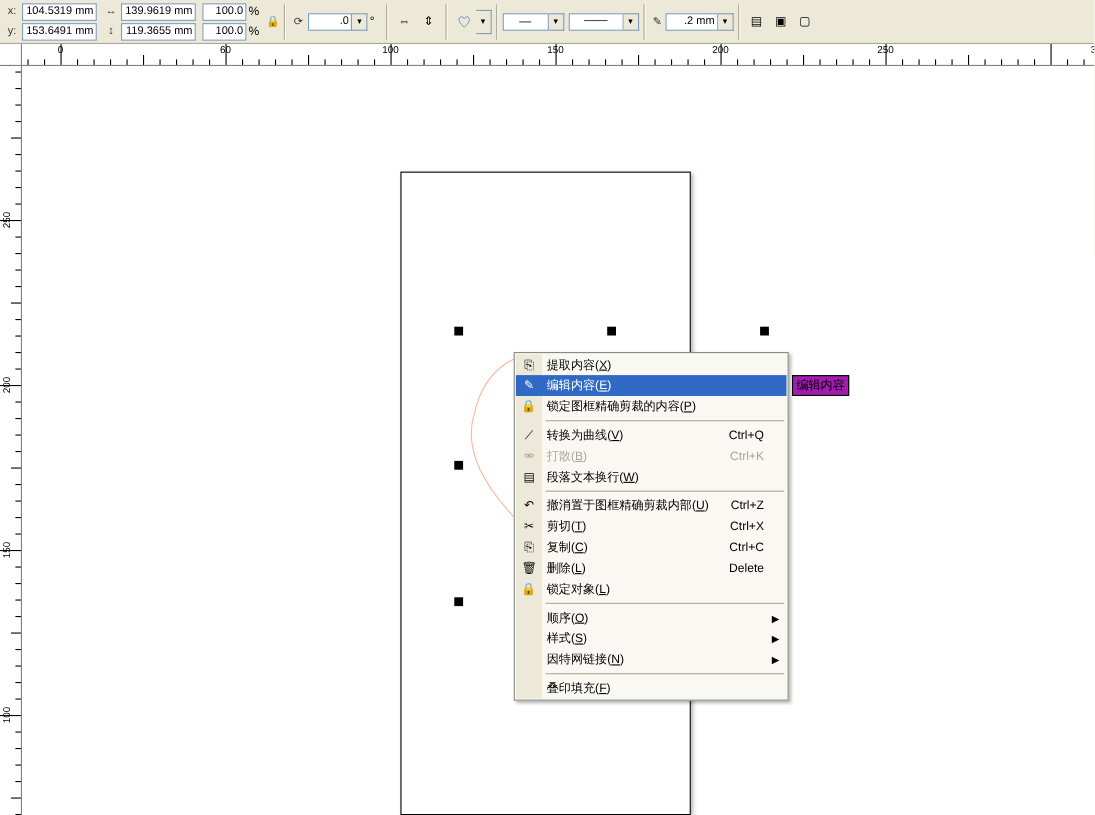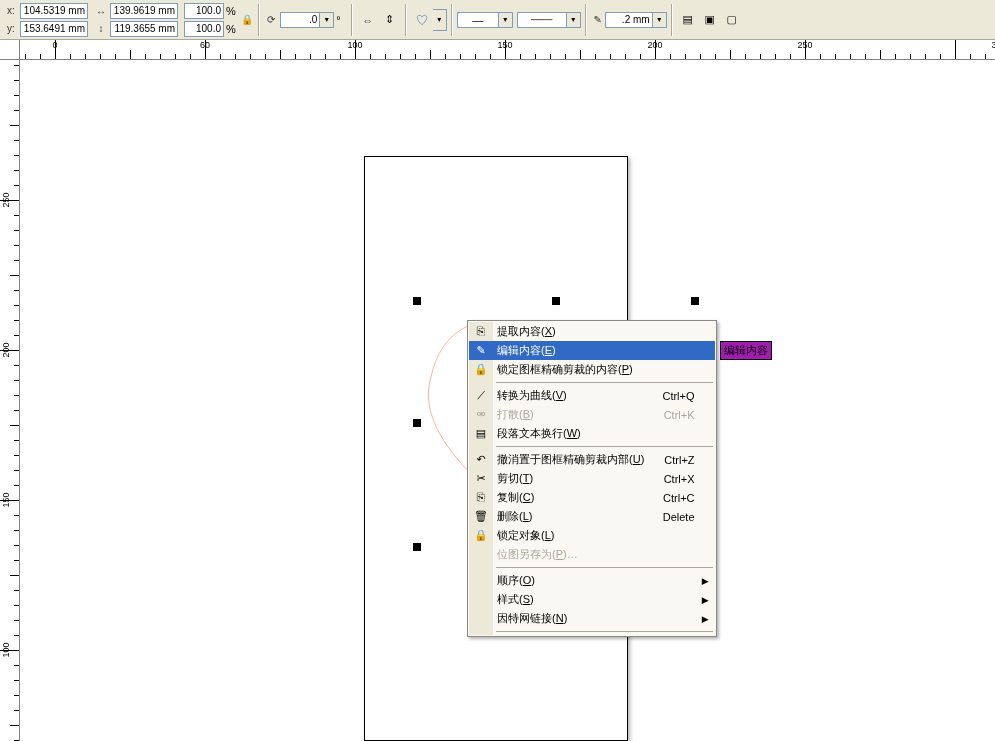--- a/index.html
+++ b/index.html
@@ -324,38 +324,38 @@
     </div>
     <div class="menu-item">
       <span class="mi-icon">🗑</span>
       <span>删除(<span class="underline">L</span>)</span>
       <span class="mi-shortcut">Delete</span>
     </div>
     <div class="menu-item">
       <span class="mi-icon">🔒</span>
       <span>锁定对象(<span class="underline">L</span>)</span>
     </div>
-    <div class="menu-item disabled">
-      <span class="mi-icon"></span>
-      <span>位图另存为(<span class="underline">P</span>)…</span>
-    </div>
     <div class="menu-sep"></div>
     <div class="menu-item">
       <span class="mi-icon"></span>
       <span>顺序(<span class="underline">O</span>)</span>
       <span class="mi-arrow">▶</span>
     </div>
     <div class="menu-item">
       <span class="mi-icon"></span>
       <span>样式(<span class="underline">S</span>)</span>
       <span class="mi-arrow">▶</span>
     </div>
     <div class="menu-item">
       <span class="mi-icon"></span>
       <span>因特网链接(<span class="underline">N</span>)</span>
       <span class="mi-arrow">▶</span>
     </div>
     <div class="menu-sep"></div>
+    <div class="menu-item">
+      <span class="mi-icon"></span>
+      <span>叠印填充(<span class="underline">F</span>)</span>
+    </div>
   </div>
 
 <div class="tooltip" id="tooltip" style="left: 720px; top: 341px;">
   <span>编辑内容</span>
 </div>
 
 </body></html>

